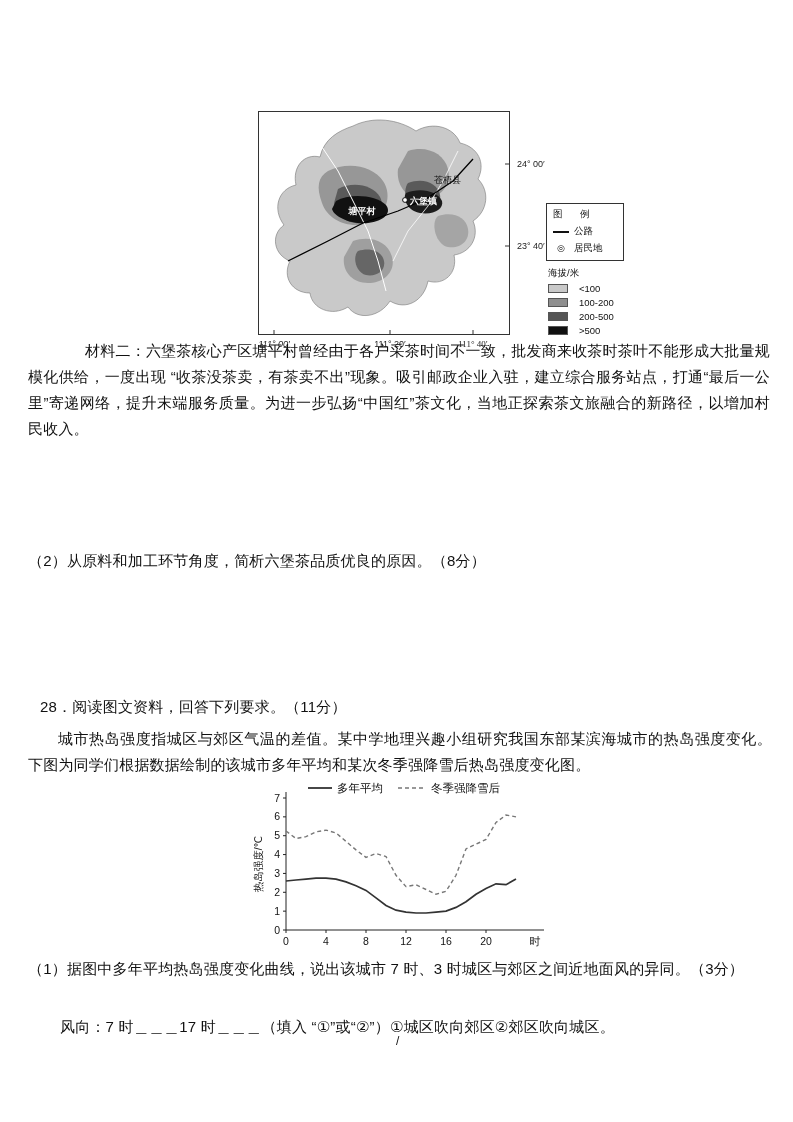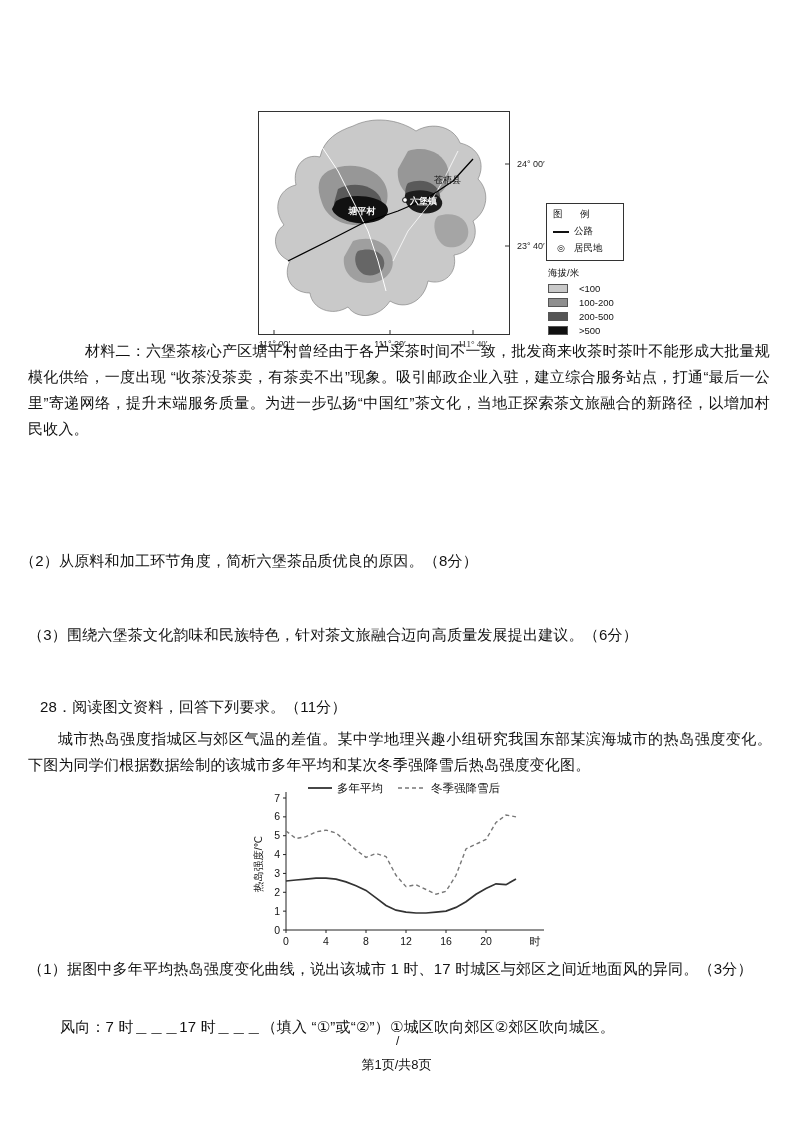--- a/index.html
+++ b/index.html
@@ -3,21 +3,21 @@
 <meta charset="utf-8">
 <style>
   html,body{margin:0;padding:0;background:#e8e8e8;}
   .page{
     position:relative;width:793px;height:1122px;margin:0 auto;background:#ffffff;
     font-family:"Liberation Sans","DejaVu Sans",sans-serif;color:#111;overflow:hidden;
   }
   .para{position:absolute;font-size:15px;line-height:26px;letter-spacing:.2px;margin:0;}
   .material{left:28px;top:338px;width:742px;text-indent:57px;text-align:justify;}
   .q1{left:28px;top:452px;}
-  .q2{left:20px;top:548px;}
+  .q2{left:28px;top:548px;}
   .q3{left:28px;top:622px;}
   .q28t{left:40px;top:694px;}
   .q28intro{left:28px;top:726px;width:744px;text-indent:2em;text-align:justify;}
   .q28s1{left:28px;top:956px;width:744px;text-align:justify;}
   .blankline{left:60px;top:1014px;}
   .slash{position:absolute;left:396px;top:1034px;font-size:12px;}
   .pagefoot{position:absolute;left:0;right:0;top:1056px;text-align:center;font-size:13px;}
 
   
   .map-fig{position:absolute;left:218px;top:95px;width:380px;height:252px;}
@@ -117,21 +117,20 @@
       </div>
       <div class="sw-row">
         <span class="sw" style="background: rgb(16, 16, 16);"></span>
         <span>&gt;500</span>
       </div>
     </div>
   </figure>
 
   <p class="para material">材料二：六堡茶核心产区塘平村曾经由于各户采茶时间不一致，批发商来收茶时茶叶不能形成大批量规模化供给，一度出现 “收茶没茶卖，有茶卖不出”现象。吸引邮政企业入驻，建立综合服务站点，打通“最后一公里”寄递网络，提升末端服务质量。为进一步弘扬“中国红”茶文化，当地正探索茶文旅融合的新路径，以增加村民收入。</p>
   <p class="para q2">（2）从原料和加工环节角度，简析六堡茶品质优良的原因。（8分）</p>
-  <p class="para q3">（3）围绕六堡茶文化韵味和民族特色，针对茶文旅融合迈向高质量发展提出建议。（6分）</p>
   <p class="para q28t">28．阅读图文资料，回答下列要求。（11分）</p>
   <p class="para q28intro">城市热岛强度指城区与郊区气温的差值。某中学地理兴趣小组研究我国东部某滨海城市的热岛强度变化。下图为同学们根据数据绘制的该城市多年平均和某次冬季强降雪后热岛强度变化图。</p>
 
   <div class="chart-block">
     <svg id="chart-svg" width="300" height="180" viewBox="0 0 300 180">
         <line x1="34" y1="150" x2="292" y2="150" stroke="#222" stroke-width="1"></line>
         <line x1="34" y1="150" x2="34" y2="12" stroke="#222" stroke-width="1"></line>
         <line x1="31" y1="150" x2="34" y2="150" stroke="#222" stroke-width="1"></line>
         <text x="28" y="153.5" font-size="10.5" text-anchor="end" fill="#111">0</text>
         <line x1="31" y1="131.14285714285714" x2="34" y2="131.14285714285714" stroke="#222" stroke-width="1"></line>
@@ -164,19 +163,18 @@
         <text x="10" y="84" font-size="10.5" text-anchor="middle" fill="#111" transform="rotate(-90 10 84)">热岛强度/℃</text>
         <polyline points="34.0,101.0 44.0,100.0 54.0,99.1 64.0,98.1 74.0,98.1 84.0,99.1 94.0,101.9 104.0,105.7 114.0,110.4 124.0,117.9 134.0,125.5 144.0,130.2 154.0,132.1 164.0,133.0 174.0,133.0 184.0,132.1 194.0,131.1 204.0,127.4 214.0,121.7 224.0,114.2 234.0,108.5 244.0,103.8 254.0,104.7 264.0,99.1" fill="none" stroke="#333333" stroke-width="1.7"></polyline>
         <polyline points="34.0,51.0 44.0,58.5 54.0,56.7 64.0,51.9 74.0,50.1 84.0,52.9 94.0,61.4 104.0,69.9 114.0,77.4 124.0,73.6 134.0,76.5 144.0,95.3 154.0,106.6 164.0,104.7 174.0,109.5 184.0,114.2 194.0,111.3 204.0,95.3 214.0,68.9 224.0,64.2 234.0,59.5 244.0,42.5 254.0,35.0 264.0,36.9" fill="none" stroke="#777777" stroke-width="1.4" stroke-dasharray="4 3"></polyline>
         <line x1="56" y1="8" x2="80" y2="8" stroke="#333333" stroke-width="1.8"></line>
         <text x="85" y="12" font-size="11.5" fill="#111">多年平均</text>
         <line x1="146" y1="8" x2="174" y2="8" stroke="#777777" stroke-width="1.5" stroke-dasharray="4 3"></line>
         <text x="179" y="12" font-size="11.5" fill="#111">冬季强降雪后</text>
       </svg>
   </div>
 
-  <p class="para q28s1">（1）据图中多年平均热岛强度变化曲线，说出该城市 1 时、17 时城区与郊区之间近地面风的异同。（3分）</p>
+  <p class="para q28s1">（1）据图中多年平均热岛强度变化曲线，说出该城市 7 时、3 时城区与郊区之间近地面风的异同。（3分）</p>
   <p class="para blankline">风向：7 时＿＿＿17 时＿＿＿（填入 “①”或“②”）①城区吹向郊区②郊区吹向城区。</p>
 
   <div class="slash">/</div>
-  <div class="pagefoot">第1页/共8页</div>
 
 </div>
 
 </body></html>

